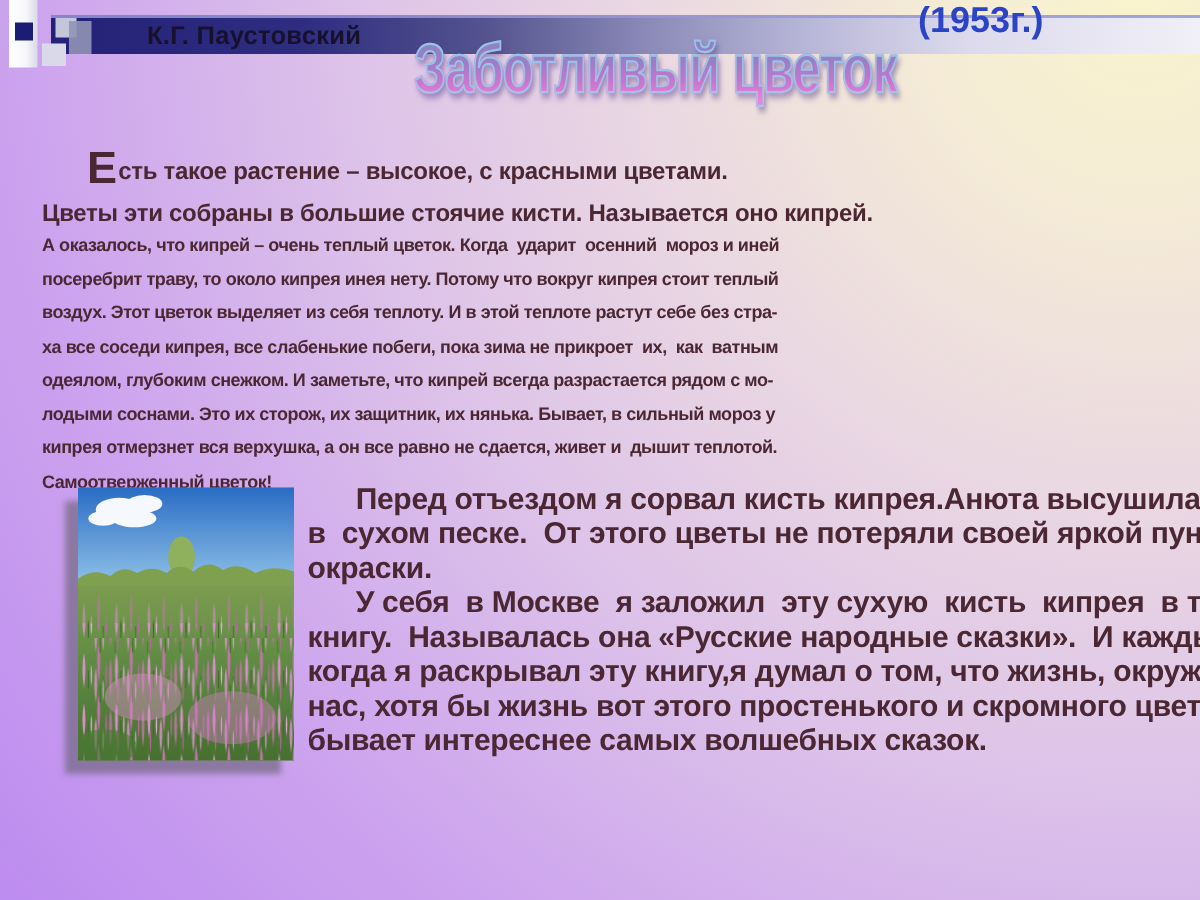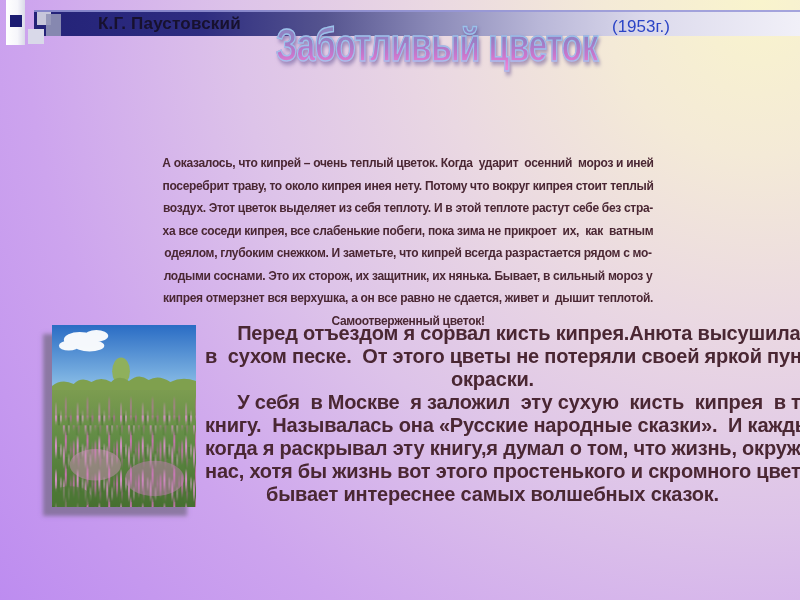--- a/index.html
+++ b/index.html
@@ -1,35 +1,34 @@
 <!DOCTYPE html>
 <html><head>
 <meta charset="utf-8">
 <style>
   html,body{margin:0;padding:0;}
   .slide{
     position:relative;width:800px;height:600px;overflow:hidden;
     font-family:"Liberation Sans","DejaVu Sans",sans-serif;
     background:radial-gradient(circle at 95% 0%,
       #f9f4cd 0%, #f4ead7 16%, #ead8e2 34%, #ddc3e9 54%, #cda4ee 76%, #bd8cf0 100%);
-    text-align:center;
   }
   
   .header-bar{
     position:absolute;left:34px;right:0;top:10px;height:24px;
     background:linear-gradient(90deg,#232278 0%,#2e2d80 22%,#55548f 38%,#8b8ab8 52%,#b9b7d8 66%,#dcdaec 80%,#f1f0f8 100%);
     border-top:2px solid rgba(150,150,215,.85);
   }
   .author{
     position:absolute;left:64px;top:2px;
     font-size:17px;font-weight:bold;color:#17112e;letter-spacing:.2px;
   }
   .year{
-    position:absolute;left:612px;top:17px;
-    font-size:17px;font-weight:normal;color:#2b44c6;
+    position:absolute;left:612px;top:0;
+    font-size:24px;font-weight:bold;color:#2b44c6;
   }
   .bar-white{
     position:absolute;left:6px;top:0;width:19px;height:45px;
     background:linear-gradient(90deg,#ffffff 0%,#f6f6fb 60%,#d9d9e8 100%);
   }
   .sq{position:absolute;}
   .sq-navy{left:10px;top:15px;width:12px;height:12px;background:#1c1c72;}
   .sq-light{left:37px;top:12px;width:14px;height:13px;background:#c6c6da;}
   .sq-mid{left:46px;top:14px;width:15px;height:22px;background:#9193b6;opacity:.9;}
   .sq-pale{left:28px;top:29px;width:16px;height:15px;background:#d9d9e9;}
@@ -77,20 +76,24 @@
   <div class="bar-white"></div>
   <div class="sq sq-navy"></div>
   <div class="sq sq-light"></div>
   <div class="sq sq-mid"></div>
   <div class="sq sq-pale"></div>
 
   <div class="year">(1953г.)</div>
 
   <div class="title">Заботливый цветок</div>
 
+  <div class="txt p1">
+    <div class="p1-line1"><span class="dropcap">Е</span><span>сть такое растение – высокое, с красными цветами.</span></div>
+    <div>Цветы эти собраны в большие стоячие кисти. Называется оно кипрей.</div>
+  </div>
 
   <div class="txt p2">А оказалось, что кипрей – очень теплый цветок. Когда  ударит  осенний  мороз и иней
 посеребрит траву, то около кипрея инея нету. Потому что вокруг кипрея стоит теплый
 воздух. Этот цветок выделяет из себя теплоту. И в этой теплоте растут себе без стра-
 ха все соседи кипрея, все слабенькие побеги, пока зима не прикроет  их,  как  ватным
 одеялом, глубоким снежком. И заметьте, что кипрей всегда разрастается рядом с мо-
 лодыми соснами. Это их сторож, их защитник, их нянька. Бывает, в сильный мороз у
 кипрея отмерзнет вся верхушка, а он все равно не сдается, живет и  дышит теплотой.
 Самоотверженный цветок!</div>
 

